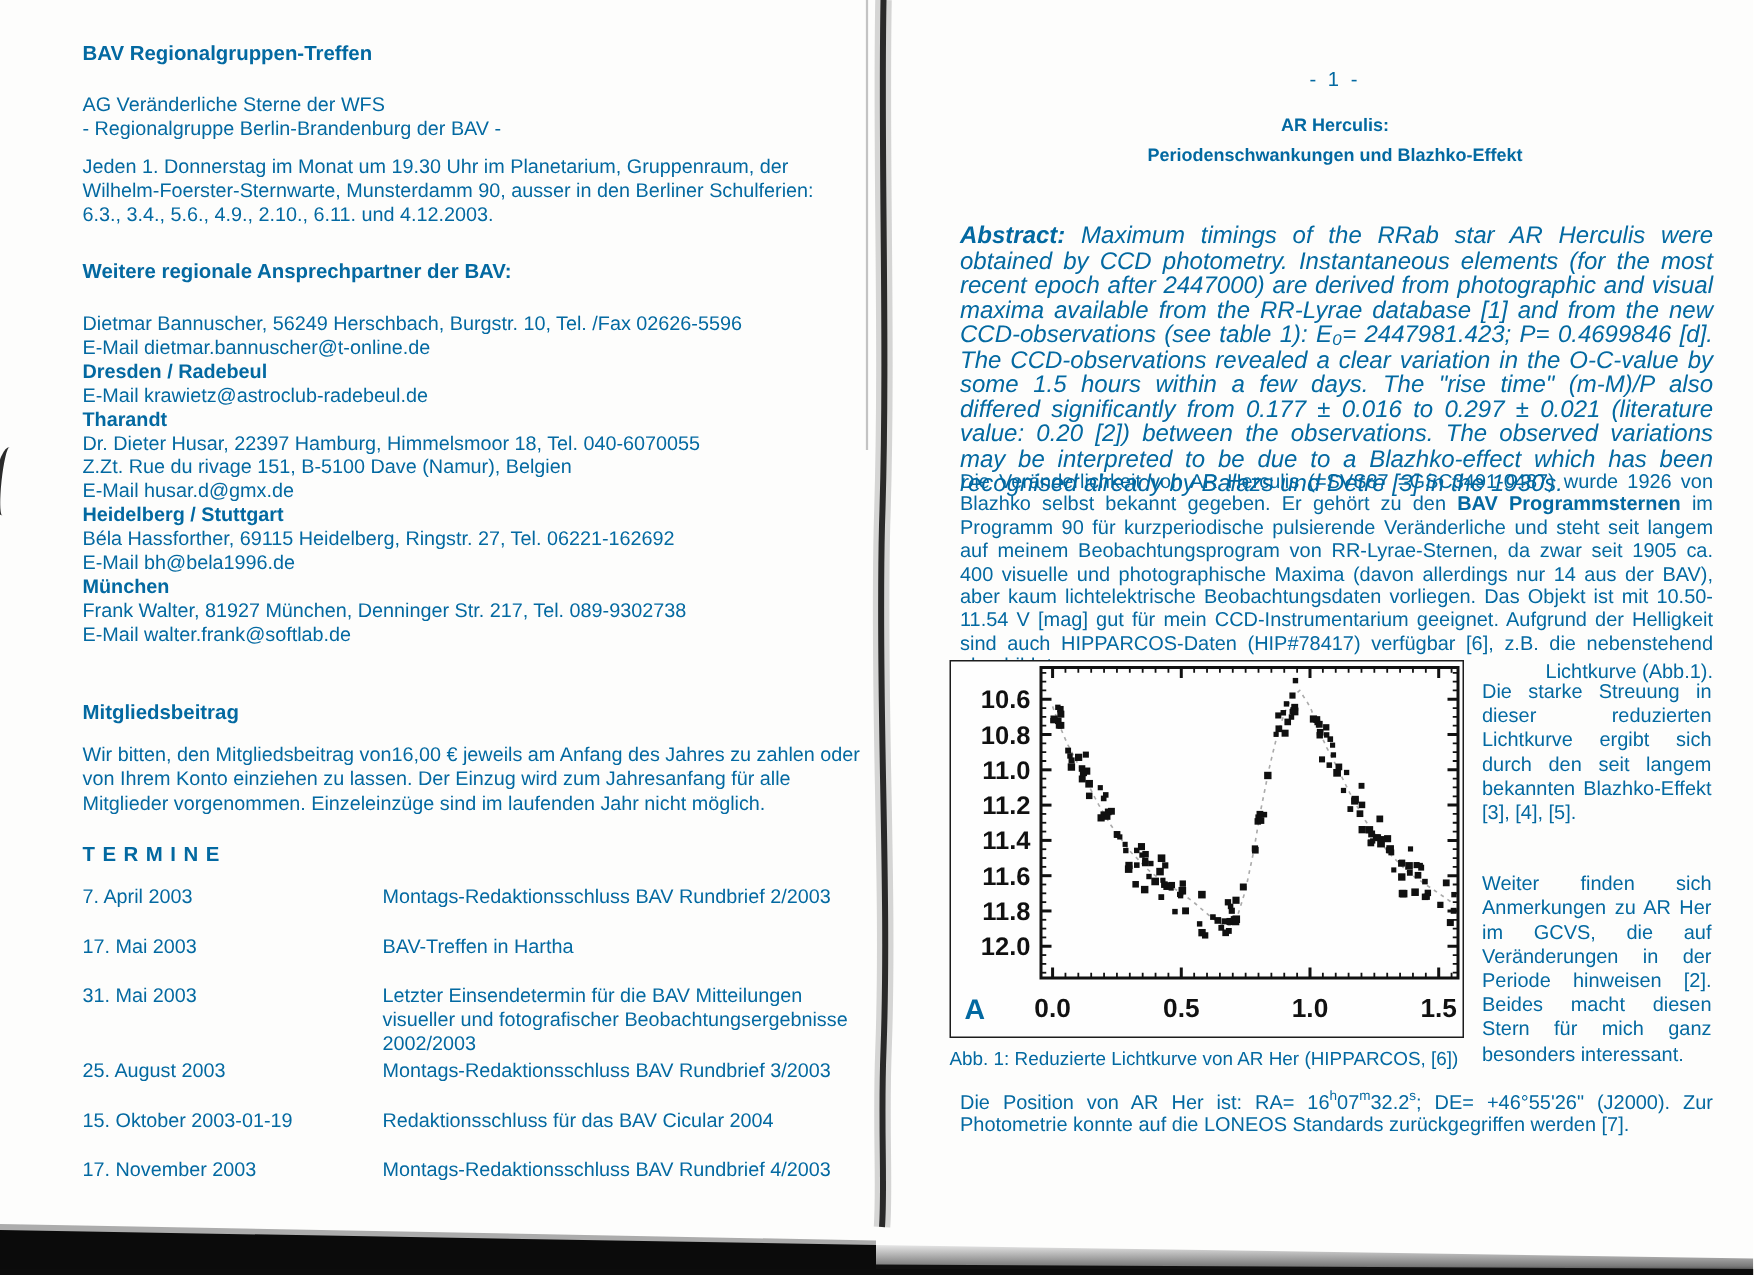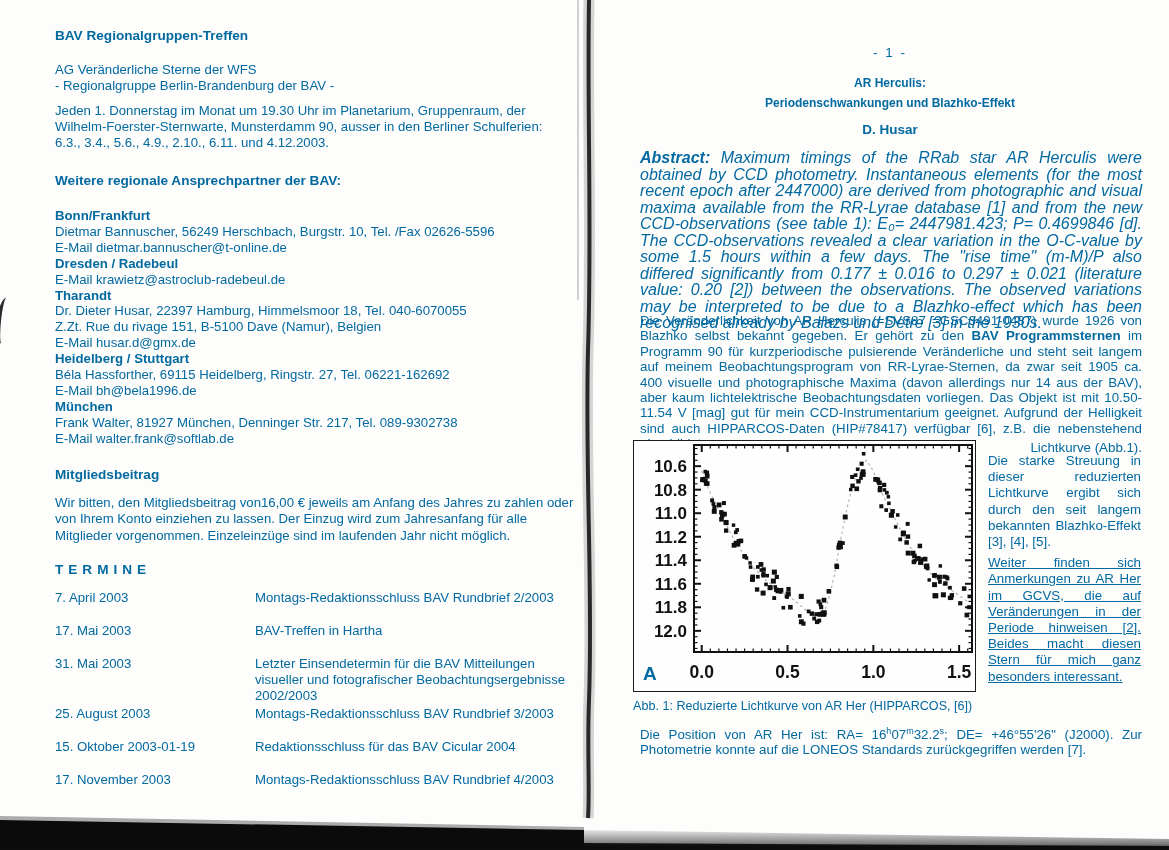--- a/index.html
+++ b/index.html
@@ -43,21 +43,20 @@
 
     <div class="abs lp" style="left:55px;top:103px;width:522px;">
       <span>Jeden 1. Donnerstag im Monat  um 19.30 Uhr im Planetarium, Gruppenraum, der Wilhelm-Foerster-Sternwarte, Munsterdamm 90, ausser in den Berliner Schulferien:</span><br>
       <span>6.3., 3.4., 5.6., 4.9., 2.10., 6.11. und 4.12.2003.</span>
     </div>
 
     <div class="abs h-bold" style="left:55px;top:173px;">Weitere regionale Ansprechpartner der BAV:</div>
 
     <div class="abs lp" style="left:55px;top:208px;width:525px;">
       <div>
-        <div class="region">Bonn/Frankfurt</div>
         <div>Dietmar Bannuscher, 56249 Herschbach, Burgstr. 10, Tel. /Fax 02626-5596</div>
         <div>E-Mail dietmar.bannuscher@t-online.de</div>
       </div>
       <div>
         <div class="region">Dresden / Radebeul</div>
         <div>E-Mail krawietz@astroclub-radebeul.de</div>
       </div>
       <div>
         <div class="region">Tharandt</div>
         <div>Dr. Dieter Husar, 22397 Hamburg, Himmelsmoor 18, Tel. 040-6070055</div>
@@ -107,21 +106,20 @@
     </div>
   </section>
 
   <section class="abs" style="left:600px;top:0;width:569px;height:850px;">
     <div class="abs pagenum center" style="left:40px;top:45px;width:500px;">- 1 -</div>
 
     <div class="abs title center" style="left:20px;top:73px;width:540px;">
       <div>AR Herculis:</div>
       <div>Periodenschwankungen und Blazhko-Effekt</div>
     </div>
-    <div class="abs author center" style="left:40px;top:122px;width:500px;">D. Husar</div>
 
     <div class="abs abstract just" style="left:40px;top:150px;width:502px;">
       <b>Abstract:</b><span> Maximum timings of the RRab star AR Herculis were obtained by CCD photometry. Instantaneous elements (for the most recent epoch after 2447000) are derived from photographic and visual maxima available from the RR-Lyrae database [1] and from the new CCD-observations (see table 1): E₀= 2447981.423; P= 0.4699846 [d]. The CCD-observations revealed a clear variation in the O-C-value by some 1.5 hours within a few days. The "rise time" (m-M)/P also differed significantly from 0.177 ± 0.016 to 0.297 ± 0.021 (literature value: 0.20 [2]) between the observations. The observed variations may be interpreted to be due to a Blazhko-effect which has been recognised already by Balazs und Detre [3] in the 1930s.</span>
     </div>
 
     <div class="abs rp just" style="left:40px;top:313px;width:502px;">
       <span>Die Veränderlichkeit von AR Herculis (=SVS87 =GSC3491-0487) wurde 1926 von Blazhko selbst bekannt gegeben. Er gehört zu den </span><span style="font-weight:bold;">BAV Programmsternen</span><span> im Programm 90 für kurzperiodische pulsierende Veränderliche und steht seit langem auf meinem Beobachtungsprogram von RR-Lyrae-Sternen, da zwar seit 1905 ca. 400 visuelle und photographische Maxima (davon allerdings nur 14 aus der BAV), aber kaum lichtelektrische Beobachtungsdaten vorliegen. Das Objekt ist mit 10.50-11.54 V [mag] gut für mein CCD-Instrumentarium geeignet. Aufgrund der Helligkeit sind auch HIPPARCOS-Daten (HIP#78417) verfügbar [6], z.B. die nebenstehend abgebildete</span>
     </div>
     <div class="abs rp" style="left:40px;top:416px;width:502px;text-align:right;margin-top:24px;">Lichtkurve (Abb.1).</div>
 
@@ -439,21 +437,21 @@
           <rect x="250.3547423830739" y="67.24039259634229" width="3.692643594741821" height="3.692643594741821" fill="#101010"></rect>
           <rect x="87.89118484987154" y="60.06046229315174" width="4.0449647307395935" height="4.0449647307395935" fill="#101010"></rect>
           <rect x="282.56285262163044" y="115.15492248128778" width="4.139092832803726" height="4.139092832803726" fill="#101010"></rect>
           <rect x="314.1052939454715" y="144.8796493809331" width="3.7225579500198362" height="3.7225579500198362" fill="#101010"></rect>
         </svg>
       <div class="abs panel-label" style="left:9px;top:222px;">A</div>
     </div>
 
     <div class="abs rp just" style="left:388px;top:453px;width:153px;line-height:16.2px;">
       <div>Die starke Streuung in dieser reduzierten Lichtkurve ergibt sich durch den seit langem bekannten Blazhko-Effekt [3], [4], [5].</div>
-      <div style="margin-top:5px;text-decoration:underline;">Weiter finden sich Anmerkungen zu AR Her im GCVS, die auf Veränderungen in der Periode hinweisen [2]. Beides macht diesen Stern für mich ganz besonders interessant.</div>
+      <div style="margin-top:31px;">Weiter finden sich Anmerkungen zu AR Her im GCVS, die auf Veränderungen in der Periode hinweisen [2]. Beides macht diesen Stern für mich ganz besonders interessant.</div>
     </div>
 
     <div class="abs caption" style="left:33px;top:699px;width:450px;">Abb. 1: Reduzierte Lichtkurve von AR Her (HIPPARCOS, [6])</div>
 
     <div class="abs rp just" style="left:40px;top:727px;width:502px;">
       <span>Die Position von AR Her ist: RA= 16</span><sup>h</sup><span>07</span><sup>m</sup><span>32.2</span><sup>s</sup><span>; DE= +46°55'26" (J2000). Zur Photometrie konnte auf die LONEOS Standards zurückgegriffen werden [7].</span>
     </div>
   </section>
 
   <svg class="abs" style="left:570px;top:0;" width="30" height="825" viewBox="0 0 30 825">

